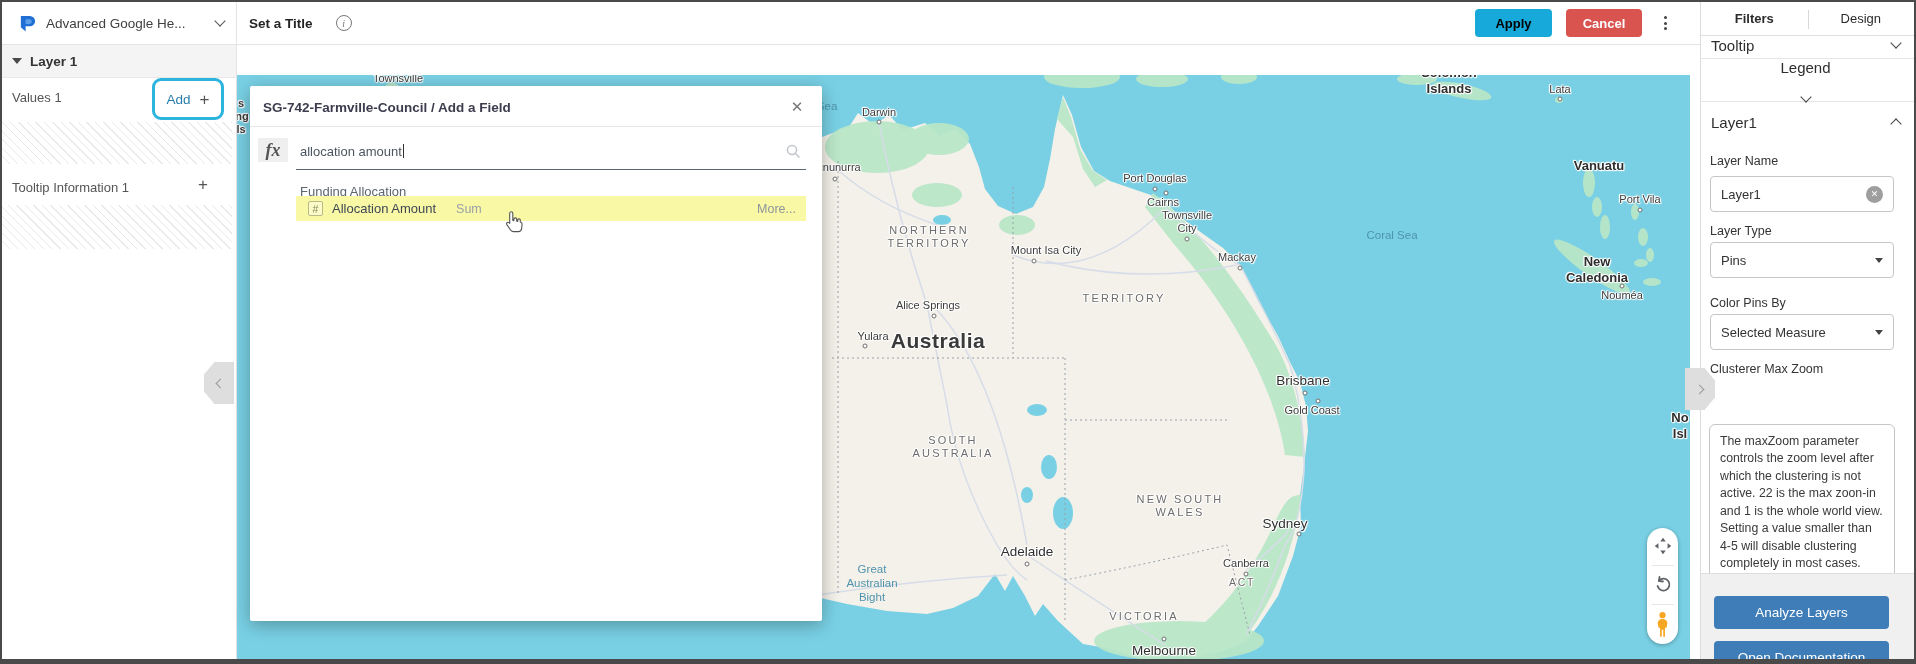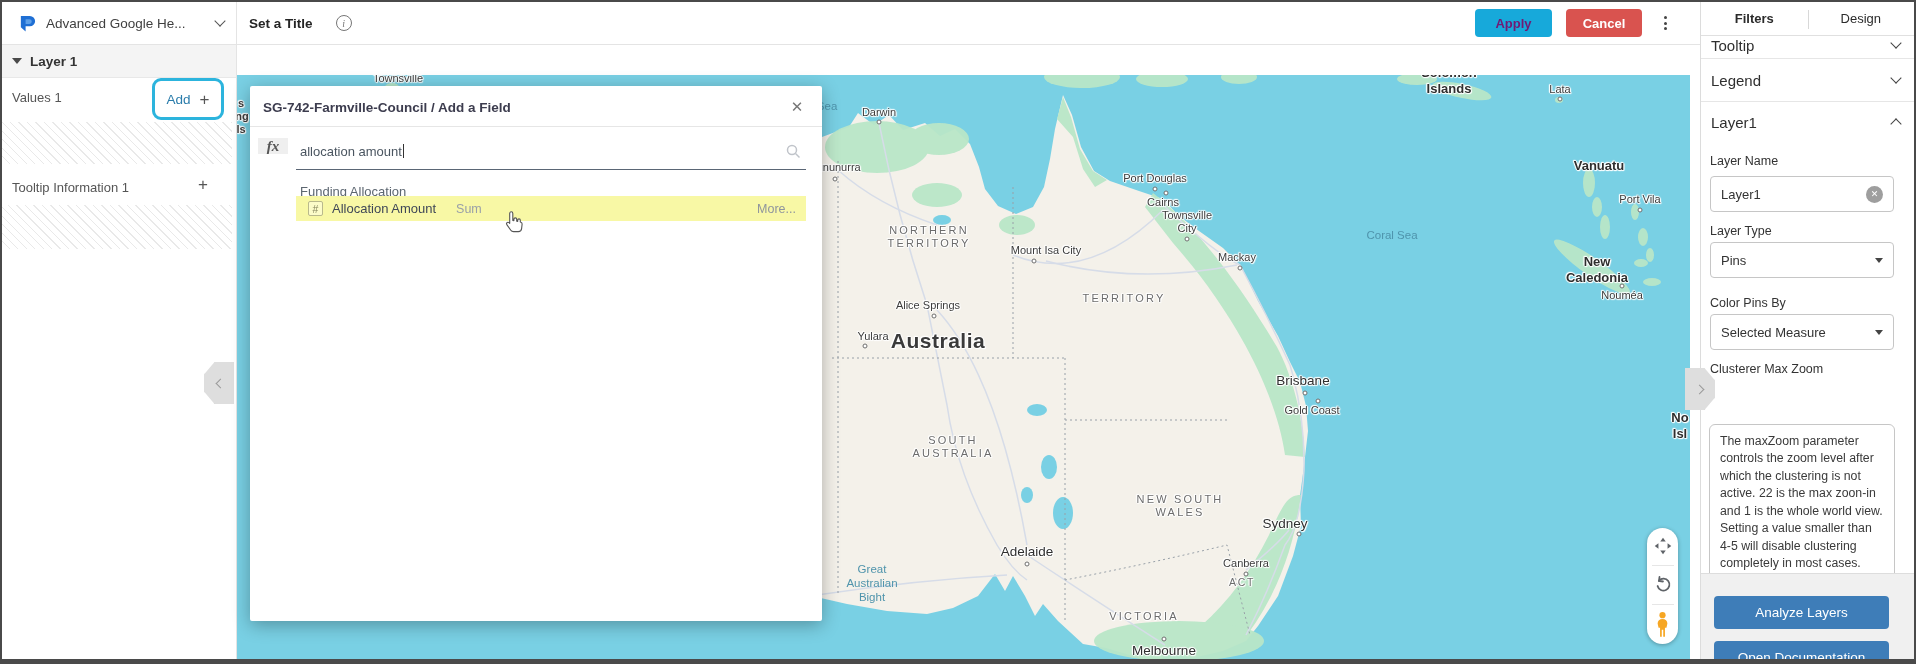--- a/index.html
+++ b/index.html
@@ -21,21 +21,21 @@
   .plus-glyph{font-size:17px;color:#555;font-weight:400;line-height:1;}
   .hatch{position:absolute;left:0;width:230px;background:repeating-linear-gradient(45deg,#ffffff 0 5px,#e9e9e9 5px 6px);}
   .tooltip-plus{position:absolute;left:196px;font-size:17px;color:#555;}
 
   
   .main{position:absolute;left:235px;top:0;width:1465px;height:100%;background:#fff;}
   .toolbar{position:relative;height:43px;border-bottom:1px solid #e4e4e4;display:flex;align-items:center;}
   .set-title{font-size:13.5px;font-weight:bold;color:#252525;margin-left:12px;}
   .info-icon{width:16px;height:16px;border:1px solid #767676;border-radius:50%;color:#767676;font-size:10px;display:flex;align-items:center;justify-content:center;margin-left:23px;font-family:"Liberation Serif",serif;font-style:italic;}
   .toolbar-right{position:absolute;right:28px;top:0;height:100%;display:flex;align-items:center;gap:14px;}
-  .btn-apply{width:77px;height:28px;border:none;border-radius:4px;background:#17a9da;color:#701a75;font-size:13px;font-weight:600;font-family:inherit;}
+  .btn-apply{width:77px;height:28px;border:none;border-radius:4px;background:#17a9da;color:#000000;font-size:13px;font-weight:600;font-family:inherit;}
   .btn-cancel{width:76px;height:28px;border:none;border-radius:4px;background:#d9534f;color:#fff;font-size:13px;font-weight:600;font-family:inherit;}
   .kebab{width:18px;height:24px;display:flex;flex-direction:column;align-items:center;justify-content:center;gap:2.5px;font-size:0;}
   .kebab i{width:3px;height:3px;border-radius:50%;background:#444;}
 
   
   .map{position:absolute;left:0;top:73px;width:1453px;height:584px;background:#79d0e4;overflow:hidden;z-index:1;}
   .map svg.geo{position:absolute;left:0;top:0;}
   .map-label{position:absolute;transform:translate(-50%,-50%);white-space:pre;text-align:center;line-height:1.2;
     text-shadow:1px 0 1px #fff,-1px 0 1px #fff,0 1px 1px #fff,0 -1px 1px #fff,1px 1px 1px #fff,-1px -1px 1px #fff;}
   .map-label.country{font-size:21px;font-weight:bold;color:#3a3a3a;letter-spacing:.5px;}
@@ -57,21 +57,21 @@
 
   .map-controls{position:absolute;left:1410px;top:453px;width:31px;background:#fff;border-radius:16px;box-shadow:0 1px 4px rgba(0,0,0,.3);display:flex;flex-direction:column;align-items:center;padding:6px 0 8px;gap:7px;}
   .mc-btn{width:24px;height:24px;display:flex;align-items:center;justify-content:center;}
   .mc-sep{width:22px;height:1px;background:#e6e6e6;}
 
   
   .dialog{position:absolute;left:13px;top:84px;width:572px;height:535px;background:#fff;border-radius:2px;box-shadow:0 4px 18px rgba(0,0,0,.3);z-index:10;}
   .dialog-title{position:absolute;left:13px;top:14px;font-size:13.5px;font-weight:bold;color:#3c3c4e;}
   .dialog-close{position:absolute;right:14px;top:10px;font-size:15px;color:#777;width:22px;height:22px;display:flex;align-items:center;justify-content:center;cursor:default;}
   .dialog-hr{position:absolute;left:0;top:40px;width:100%;height:1px;background:#e6e6e6;}
-  .fx-box{position:absolute;left:8px;top:52px;width:30px;height:16px;background:#efefef;display:flex;align-items:center;justify-content:center;font-size:15px;font-style:italic;color:#555;font-family:"Liberation Serif",serif;font-weight:bold;}
+  .fx-box{position:absolute;left:8px;top:52px;width:30px;height:24px;background:#efefef;display:flex;align-items:center;justify-content:center;font-size:18px;font-style:italic;color:#555;font-family:"Liberation Serif",serif;font-weight:bold;}
   .search-text{position:absolute;left:50px;top:58px;font-size:13px;color:#4a5560;}
   .caret{display:inline-block;width:1px;height:14px;background:#333;vertical-align:-2px;margin-left:1px;}
   .search-underline{position:absolute;left:46px;top:83px;width:510px;height:1px;background:#5a6675;}
   .search-mag{position:absolute;left:536px;top:58px;}
   .group-label{position:absolute;left:50px;top:90px;font-size:13px;color:#5c6670;margin-top:8px;}
   .field-row{position:absolute;left:46px;top:110px;width:510px;height:25px;background:#f8f8a5;display:flex;align-items:center;}
   .hash-box{width:15px;height:15px;margin-left:12px;border:1px solid #b9b98c;background:#fcfcc9;color:#85855c;font-size:10.5px;display:flex;align-items:center;justify-content:center;border-radius:2px;}
   .field-name{font-size:13px;color:#3f4757;font-weight:500;margin-left:9px;}
   .field-agg{font-size:12.5px;color:#9aa0a8;margin-left:20px;}
   .field-more{font-size:12.5px;color:#8f959d;margin-left:auto;margin-right:10px;}
@@ -338,21 +338,21 @@
       <div class="panel-tab active">Filters</div>
       <div class="tab-sep"></div>
       <div class="panel-tab">Design</div>
     </div>
     <div class="section-clip">
       <div class="section-row">
         <span class="s-label">Tooltip</span>
         <span class="chev-dn"></span>
       </div>
     </div>
-    <div class="section-row" style="height:42px;">
+    <div class="section-row" style="height:42px;flex-direction:column;">
       <span class="s-label">Legend</span>
       <span class="chev-dn"></span>
     </div>
     <div class="section-line"></div>
     <div class="section-row" style="height:40px;">
       <span class="s-label">Layer1</span>
       <span class="chev-up"></span>
     </div>
 
     <div class="f-label" style="top:152px;">Layer Name</div>

